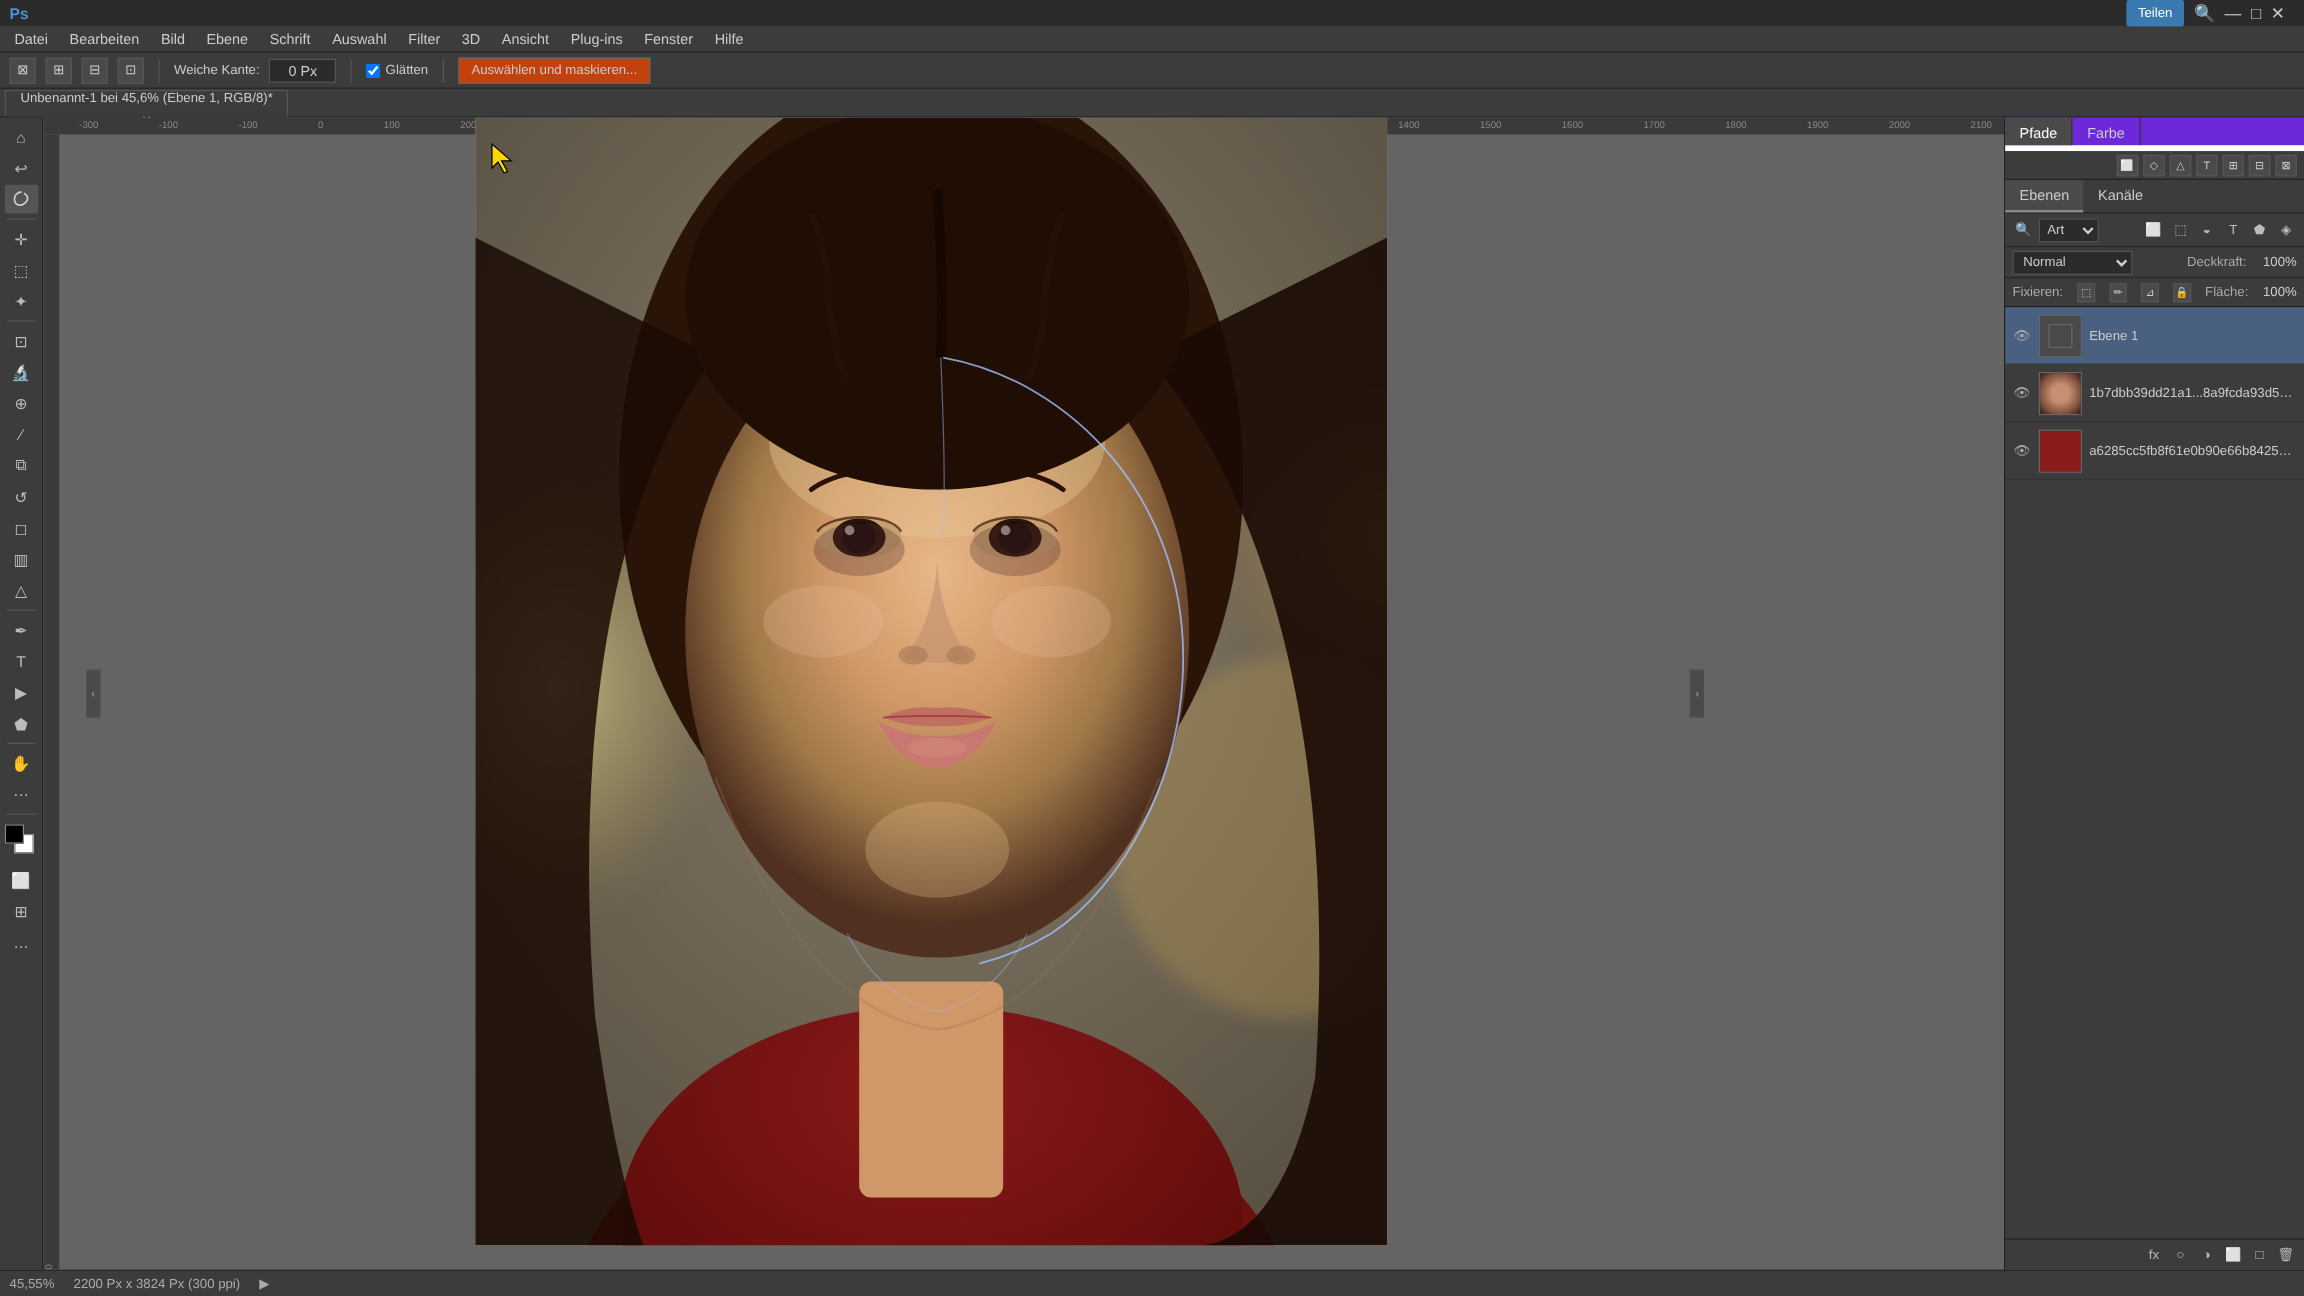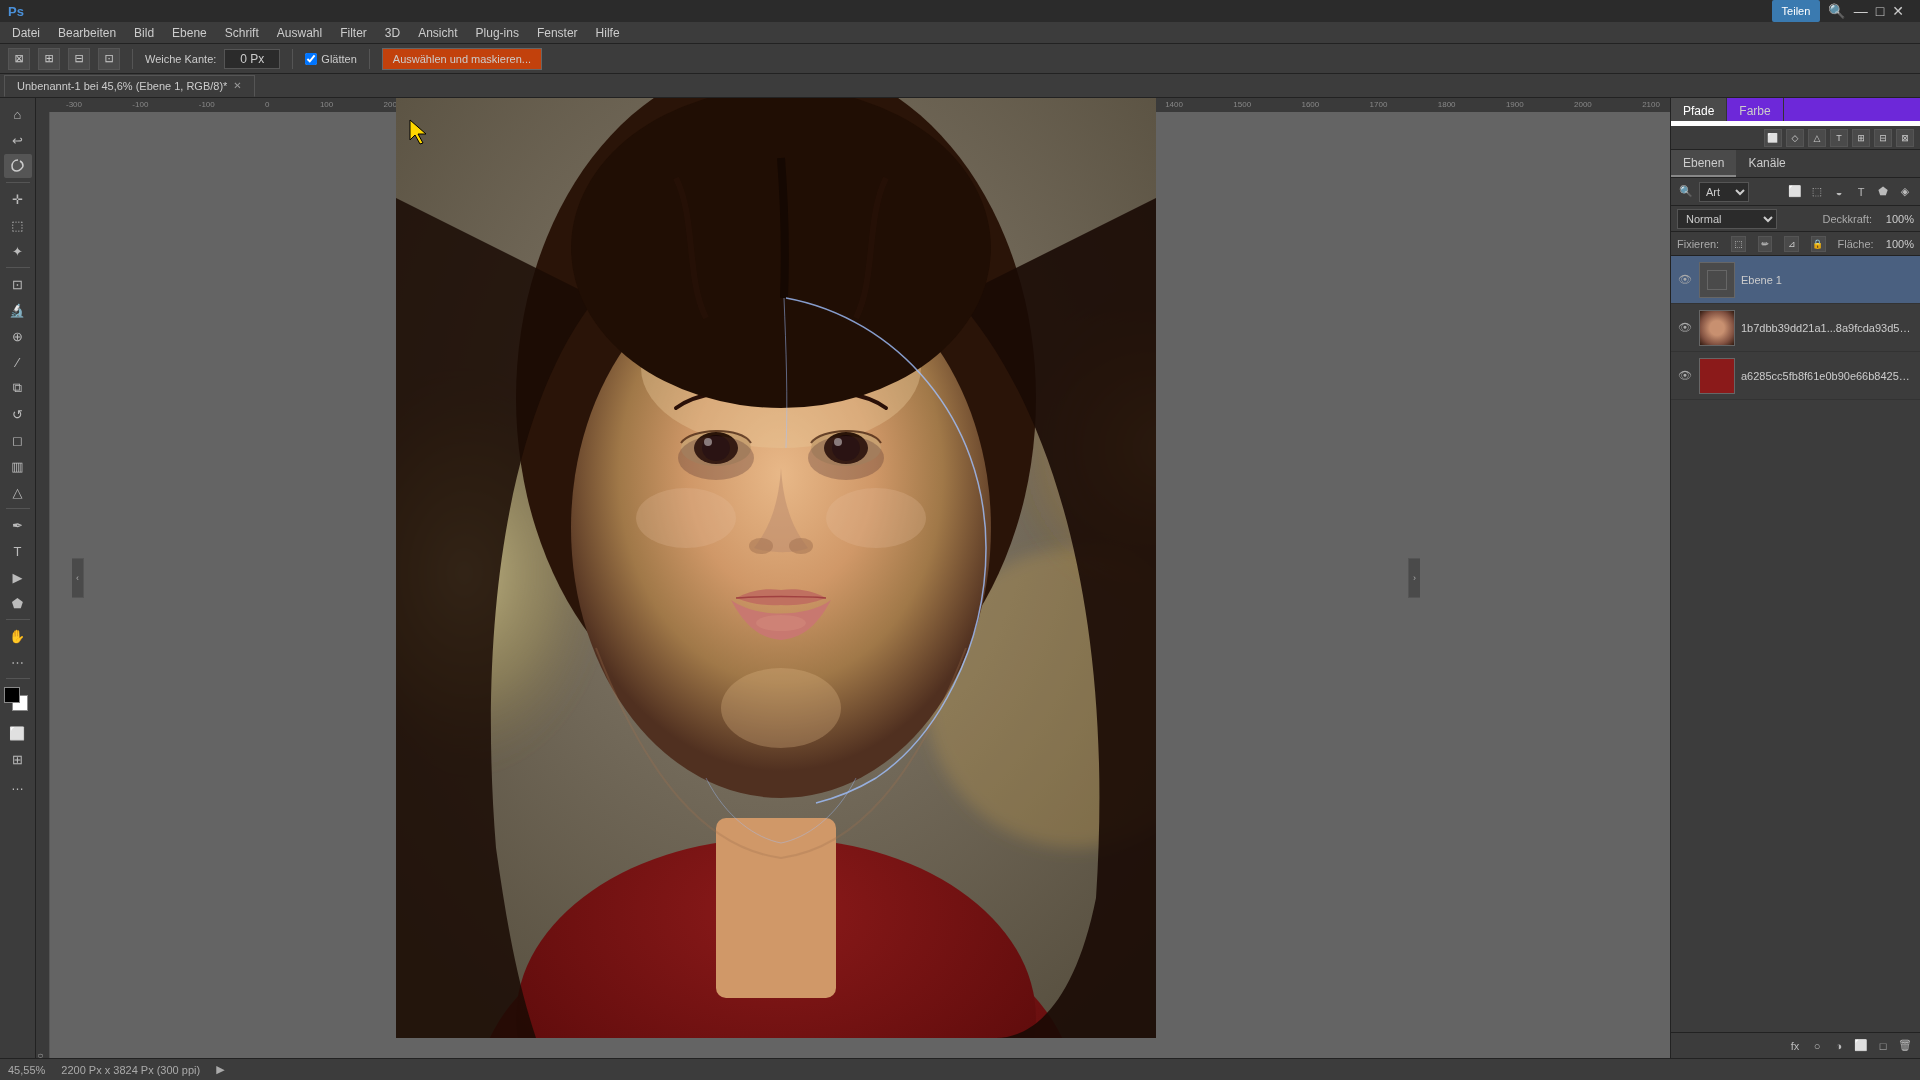--- a/index.html
+++ b/index.html
@@ -129,20 +129,21 @@
       display: flex;
       align-items: center;
       gap: 6px;
       font-size: 11px;
       color: #ccc;
       cursor: pointer;
     }
     .tab-item.active {
       background: #3c3c3c;
       border-bottom: 1px solid #3c3c3c;
+      flex-direction: column;
     }
     .tab-close {
       font-size: 10px;
       color: #999;
       cursor: pointer;
     }
 
     
     #main-layout {
       display: flex;

